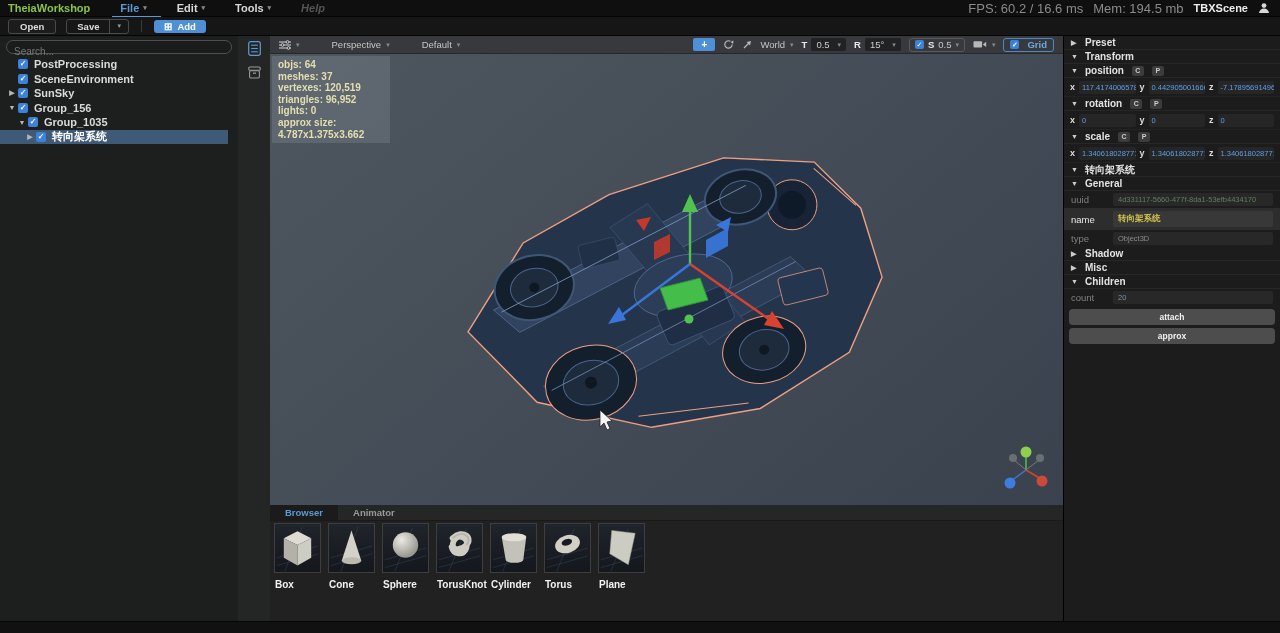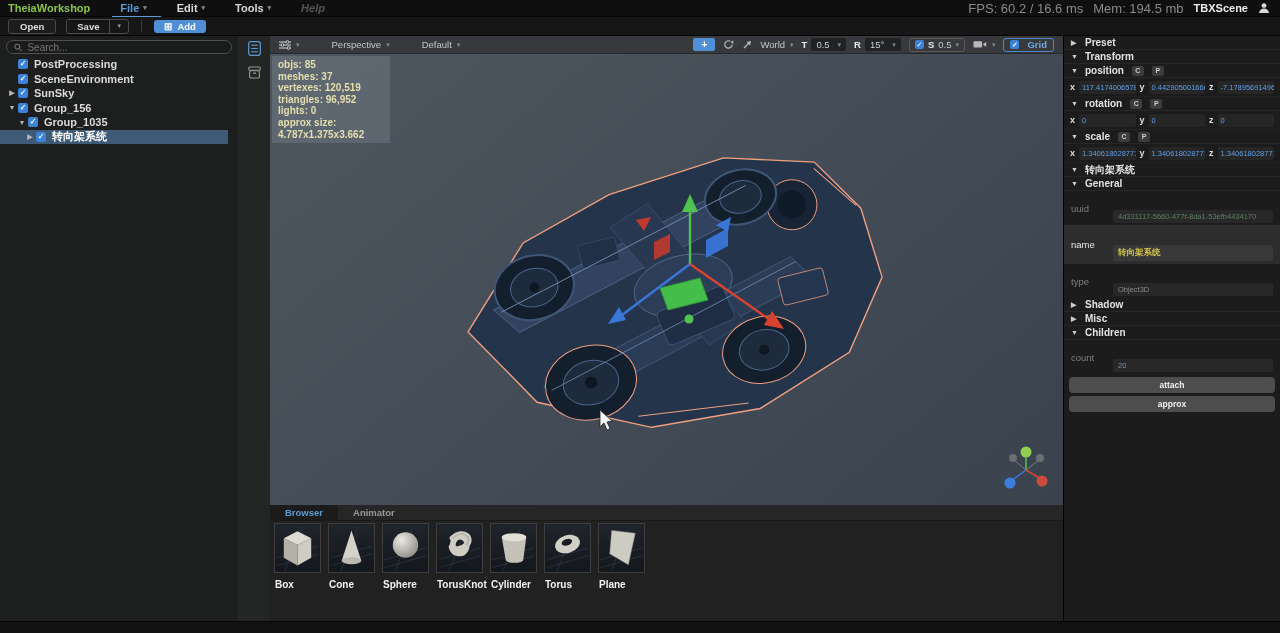--- a/index.html
+++ b/index.html
@@ -29,21 +29,21 @@
   .save-sep { width:1px; background:#4a4a4a; }
   .save-caret { padding:1px 7px; color:#999; display:flex; align-items:center; font-size:7px; }
   .tb-divider { width:1px; height:12px; background:#3a3a3a; margin:0 12px; }
   .btn-add { background:#4e8fd6; color:#fff; border-radius:3px; padding:1px 10px; font-weight:bold;
     display:flex; align-items:center; gap:5px; }
   .btn-add .plus-glyph { font-size:10px; }
 
   
   .left-panel { position:absolute; left:0; top:36px; width:238px; height:585px; background:#1d1f1e; }
   .search-box { margin:4px 6px 3px 6px; height:14px; border:1px solid #4f4f4f; border-radius:8px;
-    display:flex; align-items:center; padding:0 7px; gap:5px; background:#1a1c1b; }
+    display:flex; align-items:center; padding:0 7px; gap:5px; background:#1a1c1b;flex-direction:column; }
   .search-box input { background:transparent; border:none; outline:none; color:#bbb; font-size:10px;
     width:100%; font-family:"Liberation Sans", sans-serif; }
   .search-box input::placeholder { color:#777; }
   .tree { margin-top:3px; font-size:11px; font-weight:bold; color:#dadada; }
   .tree-row { height:14.5px; display:flex; align-items:center; cursor:default; }
   .tree-row.selected { background:#3e5a77; width:228px; color:#fff; }
   .tw { width:12px; min-width:12px; text-align:center; color:#b5b5b5; font-size:7px; }
   .cbx { width:10px; min-width:10px; height:10px; background:#3b82d8; border-radius:2px; color:#fff;
     font-size:8px; line-height:10px; text-align:center; margin-right:6px; }
   .tree-label { white-space:nowrap; }
@@ -95,21 +95,21 @@
   .sec-chev { font-size:7px; color:#ccc; width:8px; }
   .mini-btn { width:12px; height:10px; background:#3c3c3c; border-radius:2px; font-size:7px;
     line-height:10px; text-align:center; color:#ccc; font-weight:bold; margin-left:2px; }
   .xyz-row { display:flex; align-items:center; gap:4px; padding:2.5px 6px; border-bottom:1px solid #222; }
   .axis-label { font-size:9px; font-weight:bold; color:#ddd; }
   .val { flex:1; min-width:0; background:#262626; border-radius:2px; font-size:7.5px; color:#5f9ee8;
     padding:2px 3px; white-space:nowrap; overflow:hidden; }
   .prop-row { display:flex; align-items:center; padding:2px 7px; gap:6px; }
   .prop-label { width:36px; min-width:36px; color:#808080; font-size:9.5px; }
   .prop-input { flex:1; min-width:0; background:#282828; border-radius:2px; padding:2px 5px;
-    font-size:7.5px; white-space:nowrap; overflow:hidden; color:#8a8a8a;margin-top:17px; }
+    font-size:7.5px; white-space:nowrap; overflow:hidden; color:#8a8a8a; }
   .name-row { background:#2d2d2d; padding-top:3px; padding-bottom:3px; }
   .name-row .prop-label { color:#e8e8e8; }
   .name-input { background:#383838; color:#d3c44b; font-size:8.5px; font-weight:bold; }
   .uuid-input { color:#5e7f63; }
   .panel-btn { display:block; margin:3px 5px; background:#4d4d4d; border-radius:4px; text-align:center;
     font-size:8.5px; color:#f0f0f0; padding:3px 0; font-weight:bold; }
 
   .footer { position:absolute; left:0; top:621px; width:1280px; height:12px; background:#111;
     border-top:1px solid #060606; }
 </style>
@@ -350,21 +350,21 @@
         <circle cx="770" cy="404" r="4" fill="#6a6f73"></circle>
         <circle cx="756" cy="398" r="5.5" fill="#8fce4e"></circle>
         <circle cx="740" cy="429" r="5.5" fill="#3d7de0"></circle>
         <circle cx="772" cy="427" r="5.5" fill="#cb4a3a"></circle>
       </g>
 
       <polygon points="330,356 330,373 334,369 337,376 340,374.5 337,368 342,367" fill="#f5f5f5" stroke="#222" stroke-width="0.8"></polygon>
     </svg>
 
     <div class="stats-overlay">
-      <div>objs: 85</div>
+      <div>objs: 64</div>
       <div>meshes: 37</div>
       <div>vertexes: 120,519</div>
       <div>triangles: 96,952</div>
       <div>lights: 0</div>
       <div>approx size: 4.787x1.375x3.662</div>
     </div>
   </div>
 </div>
 
 <div class="browser-panel">

